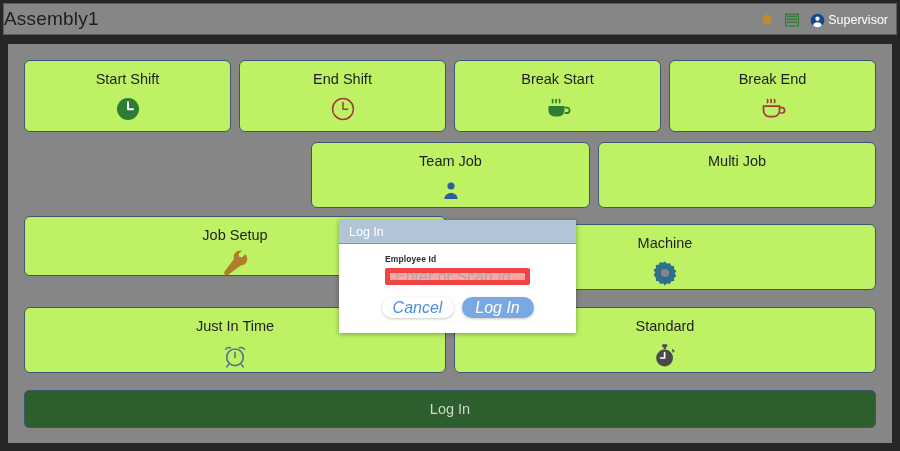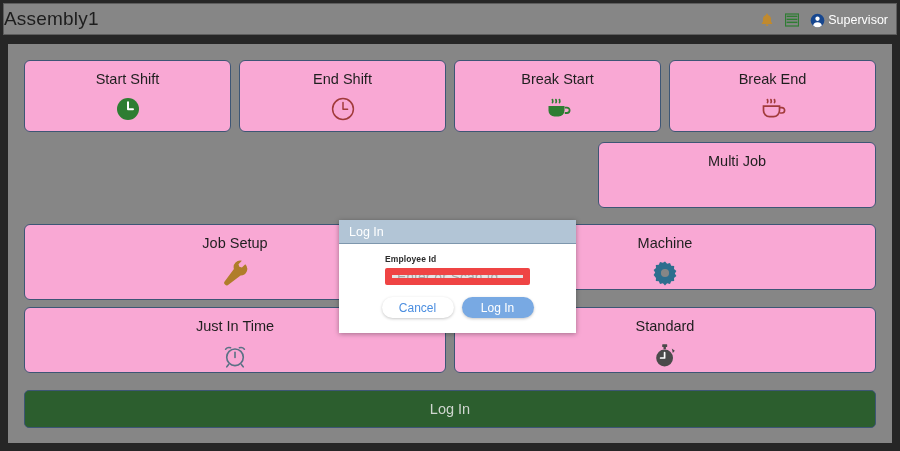--- a/index.html
+++ b/index.html
@@ -73,21 +73,21 @@
     top: 44px;
     width: 884px;
     height: 399px;
     background: #868686;
     box-sizing: border-box;
   }
 
   
   .btn {
     position: absolute;
-    background: #f9a8d4;
+    background: #bef264;
     border: 1px solid #3d5675;
     border-radius: 6px;
     box-sizing: border-box;
     display: flex;
     flex-direction: column;
     align-items: center;
     padding-top: 9px;
     overflow: hidden;
   }
   .btn .btn-label {
@@ -107,21 +107,21 @@
   
   #btn-start-shift { left: 16px;  top: 16px;  width: 207px; height: 72px; }
   #btn-end-shift   { left: 231px; top: 16px;  width: 207px; height: 72px; }
   #btn-break-start { left: 446px; top: 16px;  width: 207px; height: 72px; }
   #btn-break-end   { left: 661px; top: 16px;  width: 207px; height: 72px; }
   
   #btn-standard-job { left: 16px;  top: 98px;  width: 279px; height: 66px; }
   #btn-team-job     { left: 303px; top: 98px;  width: 279px; height: 66px; }
   #btn-multi-job    { left: 590px; top: 98px;  width: 278px; height: 66px; gap: 28px; }
   
-  #btn-job-setup { left: 16px;  top: 180px; width: 422px; height: 76px; text-align: right; }
+  #btn-job-setup { left: 16px;  top: 172px; width: 422px; height: 60px; text-align: right; }
   #btn-machine   { left: 446px; top: 180px; width: 422px; height: 66px; }
   
   #btn-just-in-time { left: 16px;  top: 263px; width: 422px; height: 66px; }
   #btn-indirect     { left: 446px; top: 263px; width: 422px; height: 66px; }
 
   
   #btn-login-main {
     position: absolute;
     left: 16px;
     top: 346px;
@@ -173,45 +173,46 @@
     font-weight: bold;
     color: #2b2b2b;
     margin-bottom: 4px;
     letter-spacing: 0.1px;
   }
   #employee-id-input {
     display: block;
     width: 100%;
     height: 17px;
     box-sizing: border-box;
-    border: 7px solid #ef4444;
+    border: 5px solid #ef4444;
     border-radius: 2px;
-    background: #e5e5e5;
+    background: #fca5a5;
     font-family: "Liberation Sans", sans-serif;
-    font-size: 14px;
+    font-size: 16px;
     color: #333;
     padding: 0 5px;
     outline: none;
   }
   #employee-id-input::placeholder { color: #a9a9a9; }
   #modal-actions {
     display: flex;
     justify-content: center;
     gap: 8px;
     margin-top: 12px;
   }
   .m-btn {
     border: none;
     border-radius: 13px;
     height: 21px;
     min-width: 72px;
     font-family: "Liberation Sans", sans-serif;
-    font-size: 12px;
+    font-size: 16px;
     cursor: pointer;
     padding: 0 10px;
+    font-style: italic;
   }
   #modal-cancel-button {
     background: #ffffff;
     color: #4b8ee0;
     box-shadow: 0 1px 3px rgba(0,0,0,0.22);
   }
   #modal-login-button {
     background: #78a9e3;
     color: #ffffff;
     box-shadow: 0 1px 3px rgba(0,0,0,0.22);
@@ -301,20 +302,29 @@
             <path d="M13 6.5c.8-1 .1-1.9-.1-3"></path>
             <path d="M16.5 6.5c.8-1 .1-1.9-.1-3"></path>
           </g>
           <path d="M5.5 10.2h16v4.4a6 6 0 0 1-6 6h-4a6 6 0 0 1-6-6z" fill="none" stroke="#a23b3b" stroke-width="1.7"></path>
           <path d="M21.8 11.6h2.1a2.7 2.7 0 0 1 0 5.4h-2.1" fill="none" stroke="#a23b3b" stroke-width="1.7"></path>
         </svg>
       </span>
     </div>
 
 
+    <div class="btn" id="btn-team-job">
+      <span class="btn-label">Team Job</span>
+      <span class="btn-icon">
+        <svg width="26" height="22" viewBox="0 0 26 22" aria-hidden="true">
+          <circle cx="13" cy="6" r="3.6" fill="#2b5f9e"></circle>
+          <path d="M6.4 19c0-3.6 3-6 6.6-6s6.6 2.4 6.6 6z" fill="#2b5f9e"></path>
+        </svg>
+      </span>
+    </div>
 
     <div class="btn" id="btn-multi-job">
       <span class="btn-label">Multi Job</span>
       <span class="btn-icon">
         <svg width="28" height="26" viewBox="0 0 28 26" aria-hidden="true">
           <path d="M7 3.5h14l4 6.2H3z" fill="#3c4a5a"></path>
           <path d="M3 10.4h7.2a3.8 3.8 0 0 0 7.6 0H25v2.6H3z" fill="#3c4a5a"></path>
           <path d="M7 15.2h14l4 6.2H3z" fill="#3c4a5a"></path>
           <path d="M3 22.1h7.2a3.8 3.8 0 0 0 7.6 0H25v1.9H3z" fill="#3c4a5a"></path>
         </svg>

